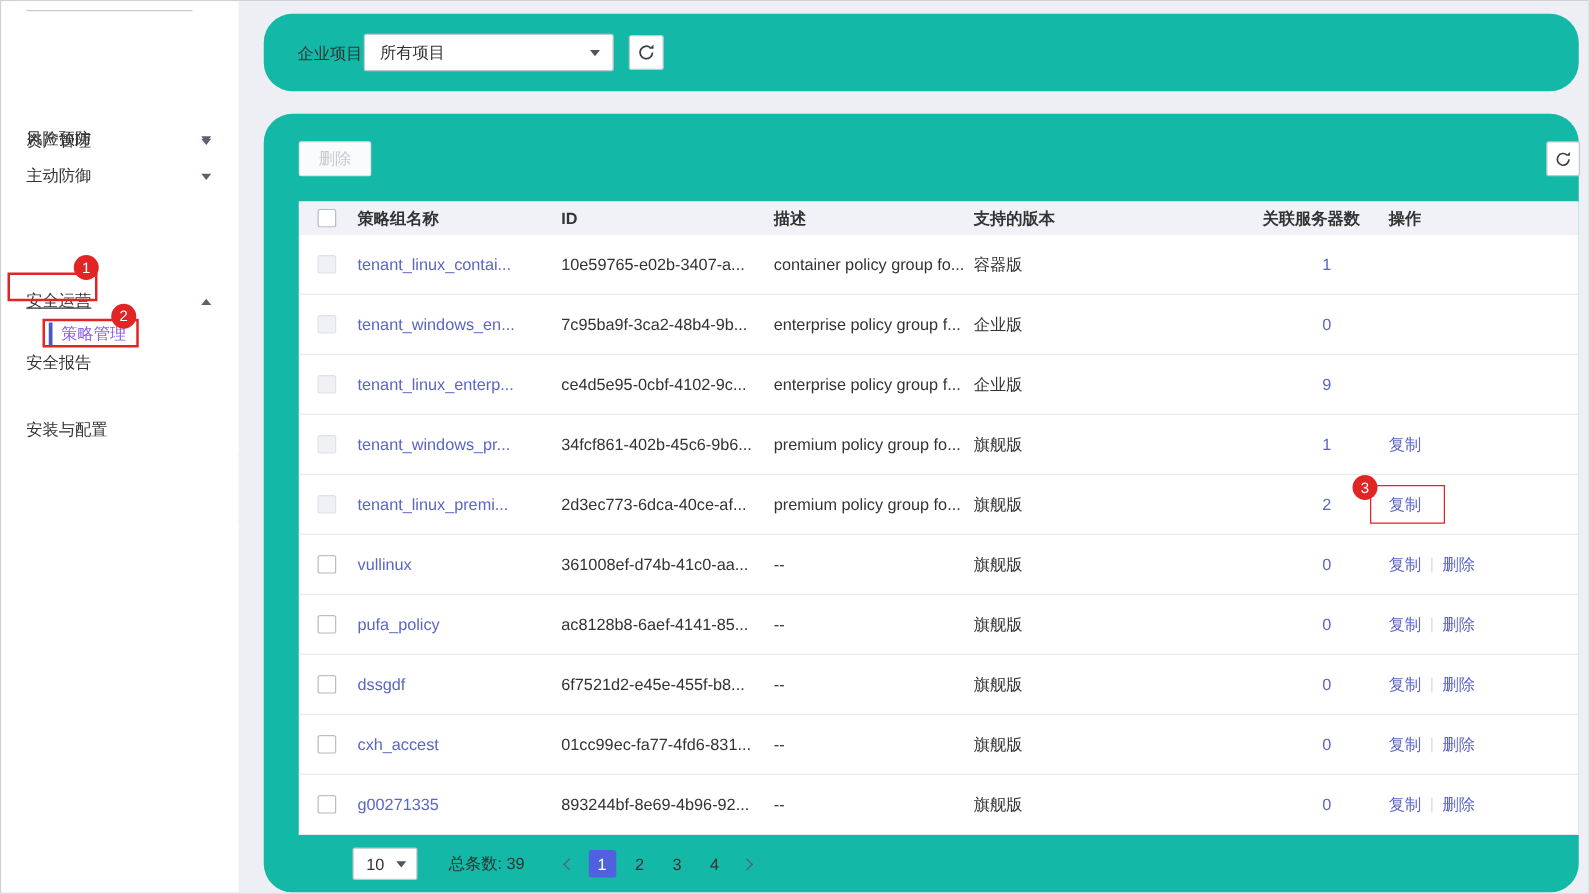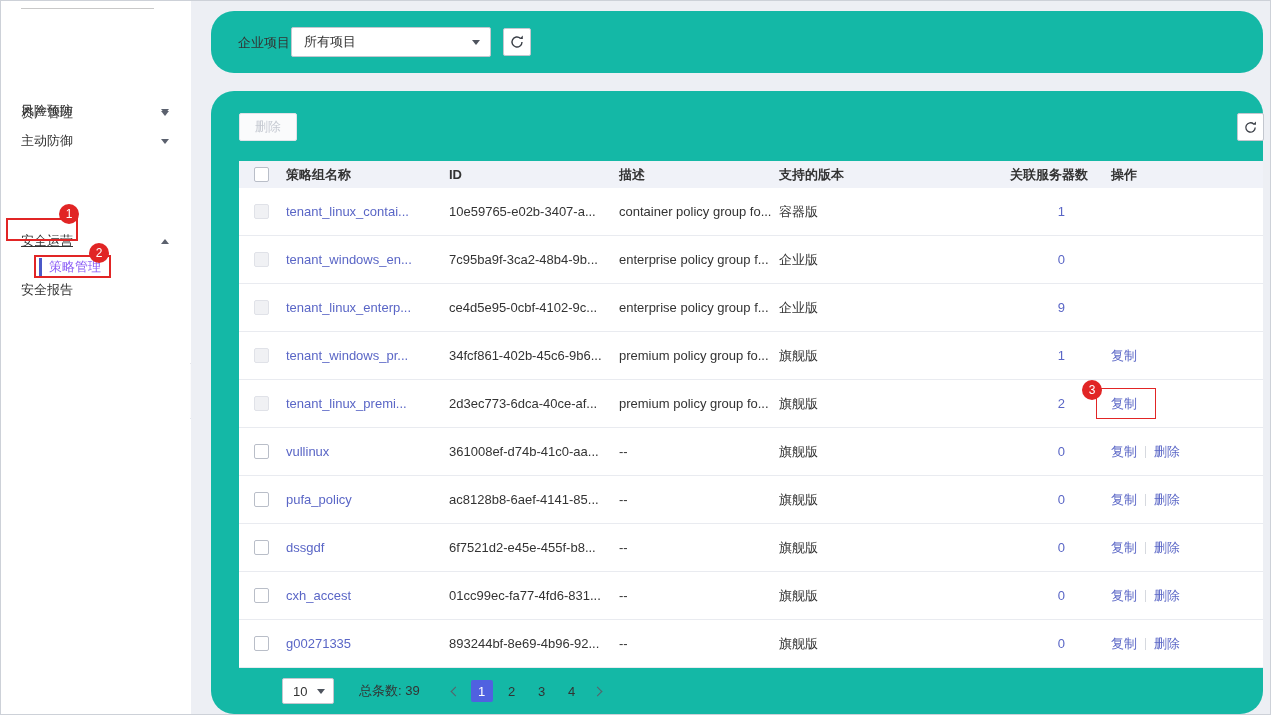--- a/index.html
+++ b/index.html
@@ -98,20 +98,23 @@
     <div class="nav-item" style="top:228px;text-decoration:underline;">
       <span>安全运营</span>
       <span class="caret caret-up"></span>
     </div>
     <div class="nav-item nav-child nav-selected" style="top:254px;">
       <span class="active-bar"></span>
       <span>策略管理</span>
     </div>
     <div class="nav-item" style="top:277px;">
       <span>安全报告</span>
+    </div>
+    <div class="nav-item" style="top:331px;">
+      <span>安装与配置</span>
     </div>
   </aside>
 
   <div class="collapse-handle">
     <span class="tri-left"></span>
   </div>
 
   <div class="main">
 
     <section class="panel top-panel">

